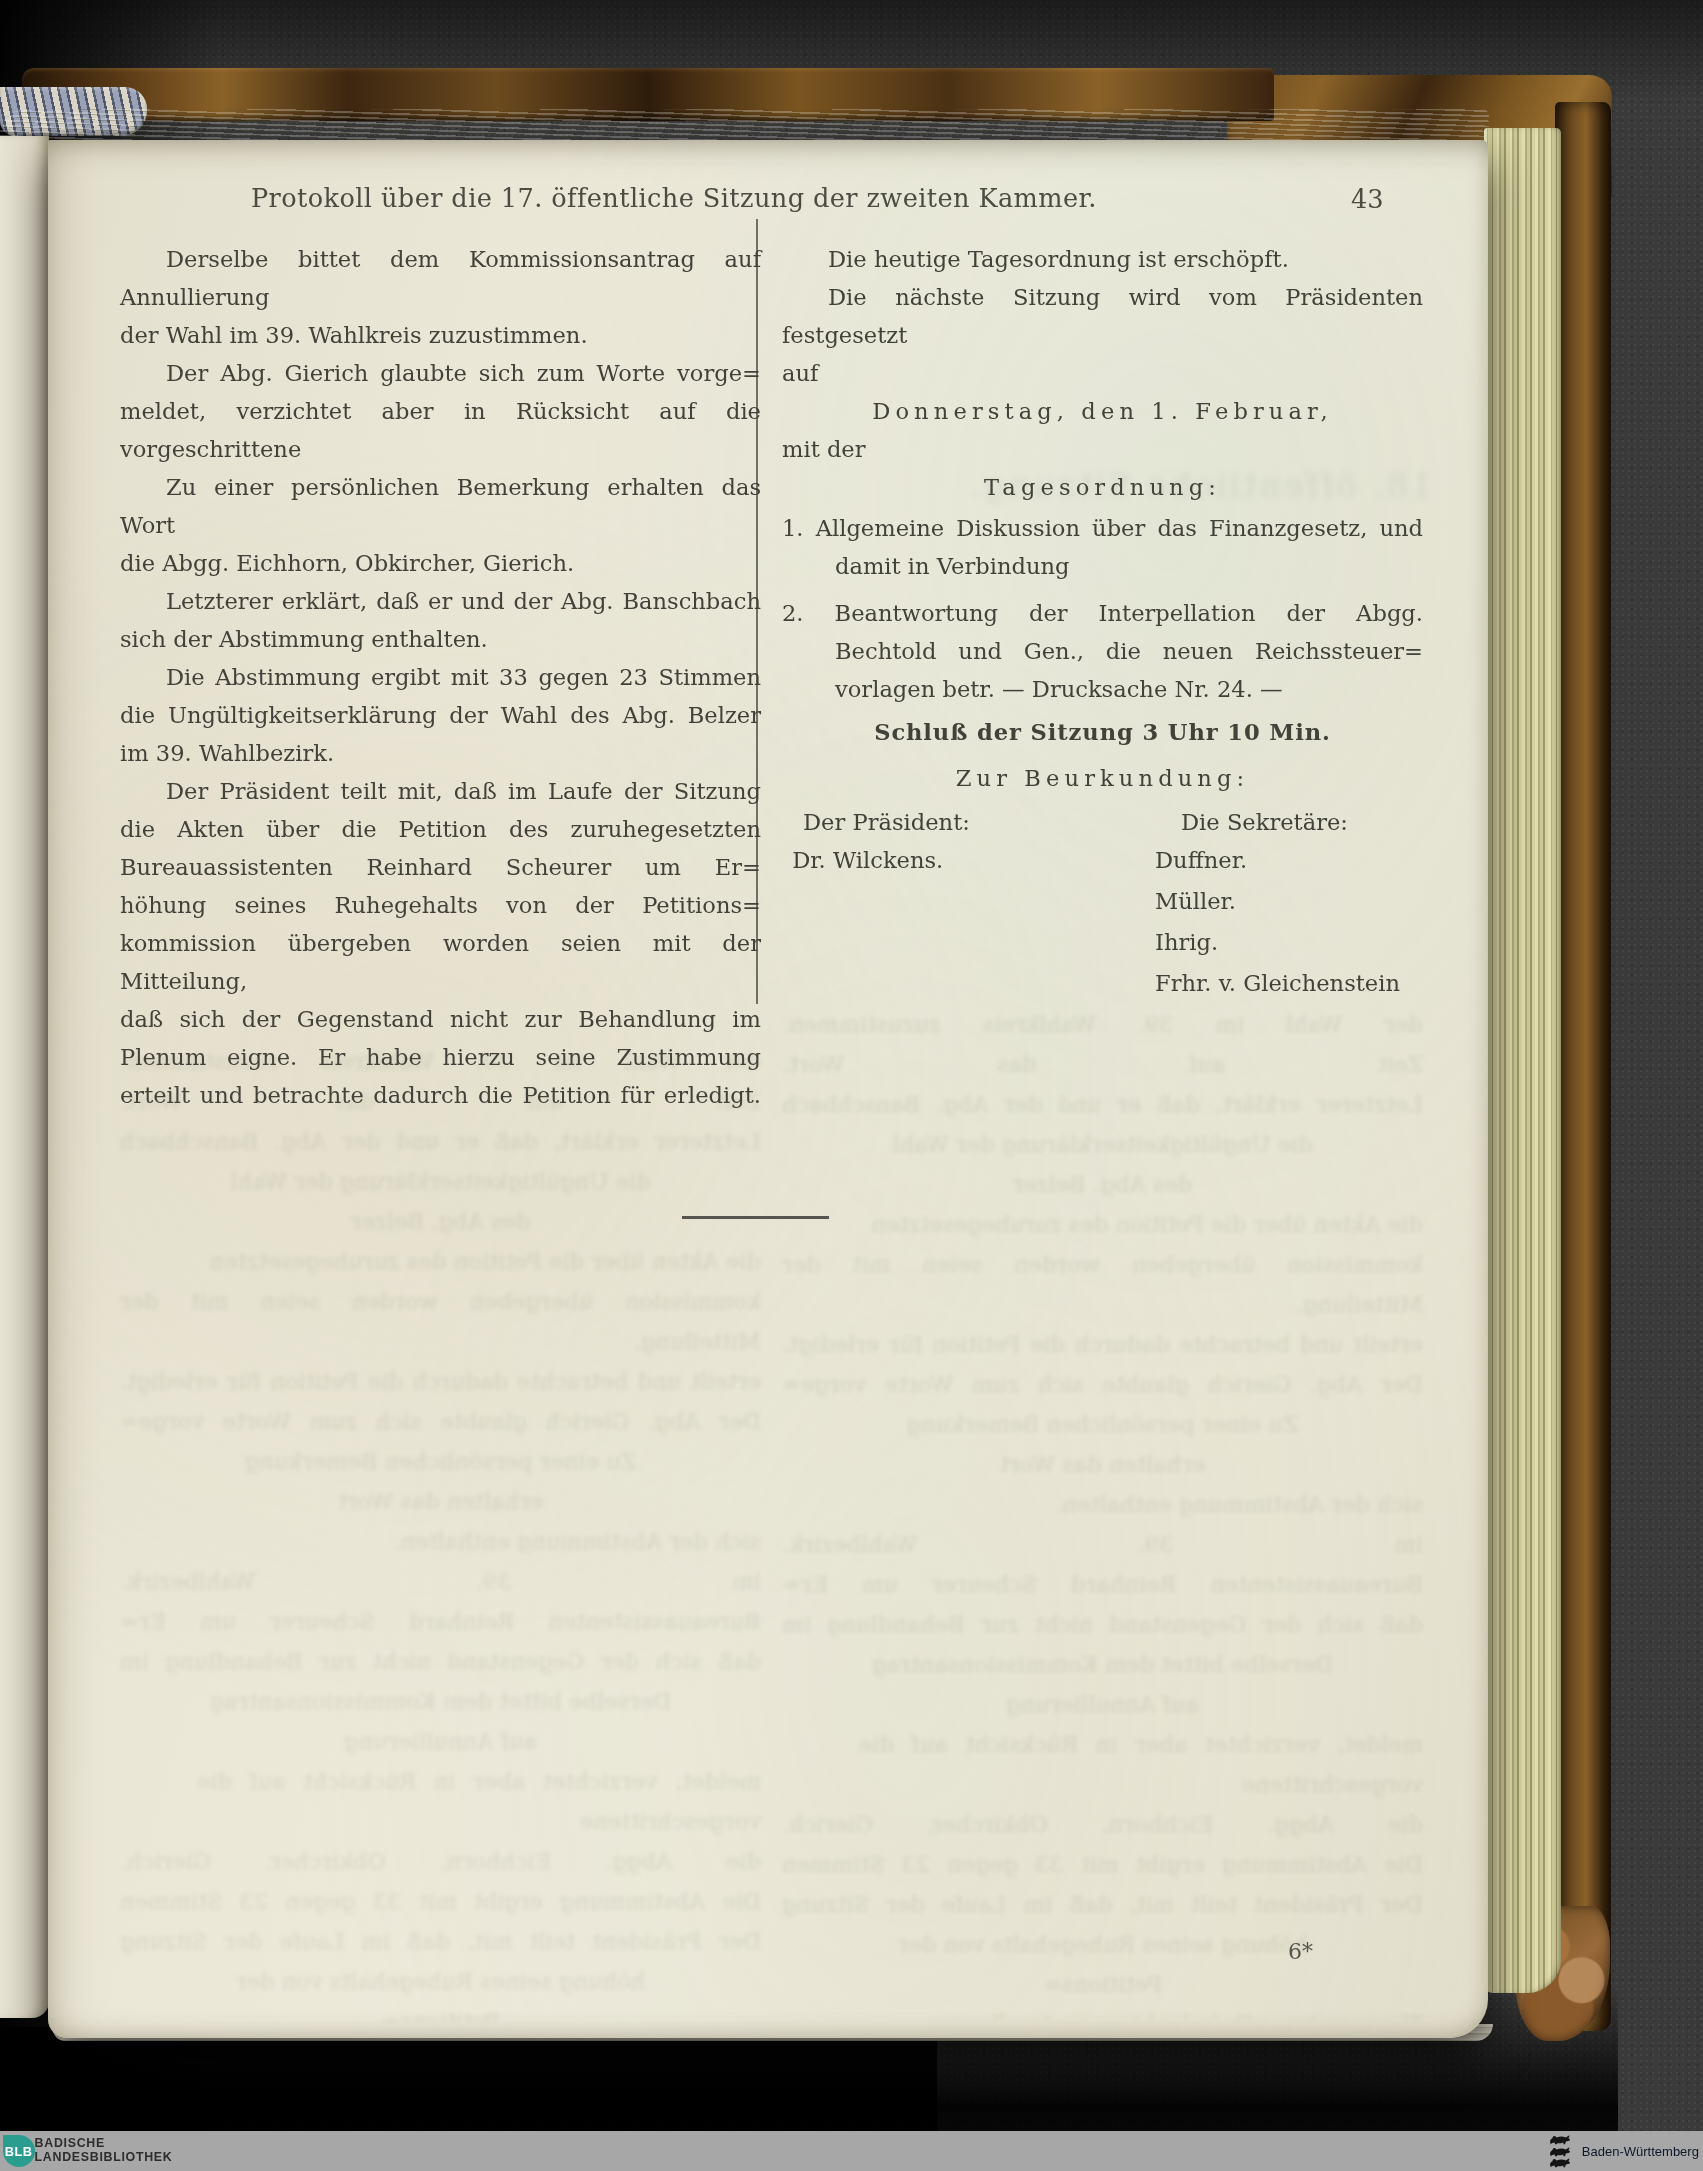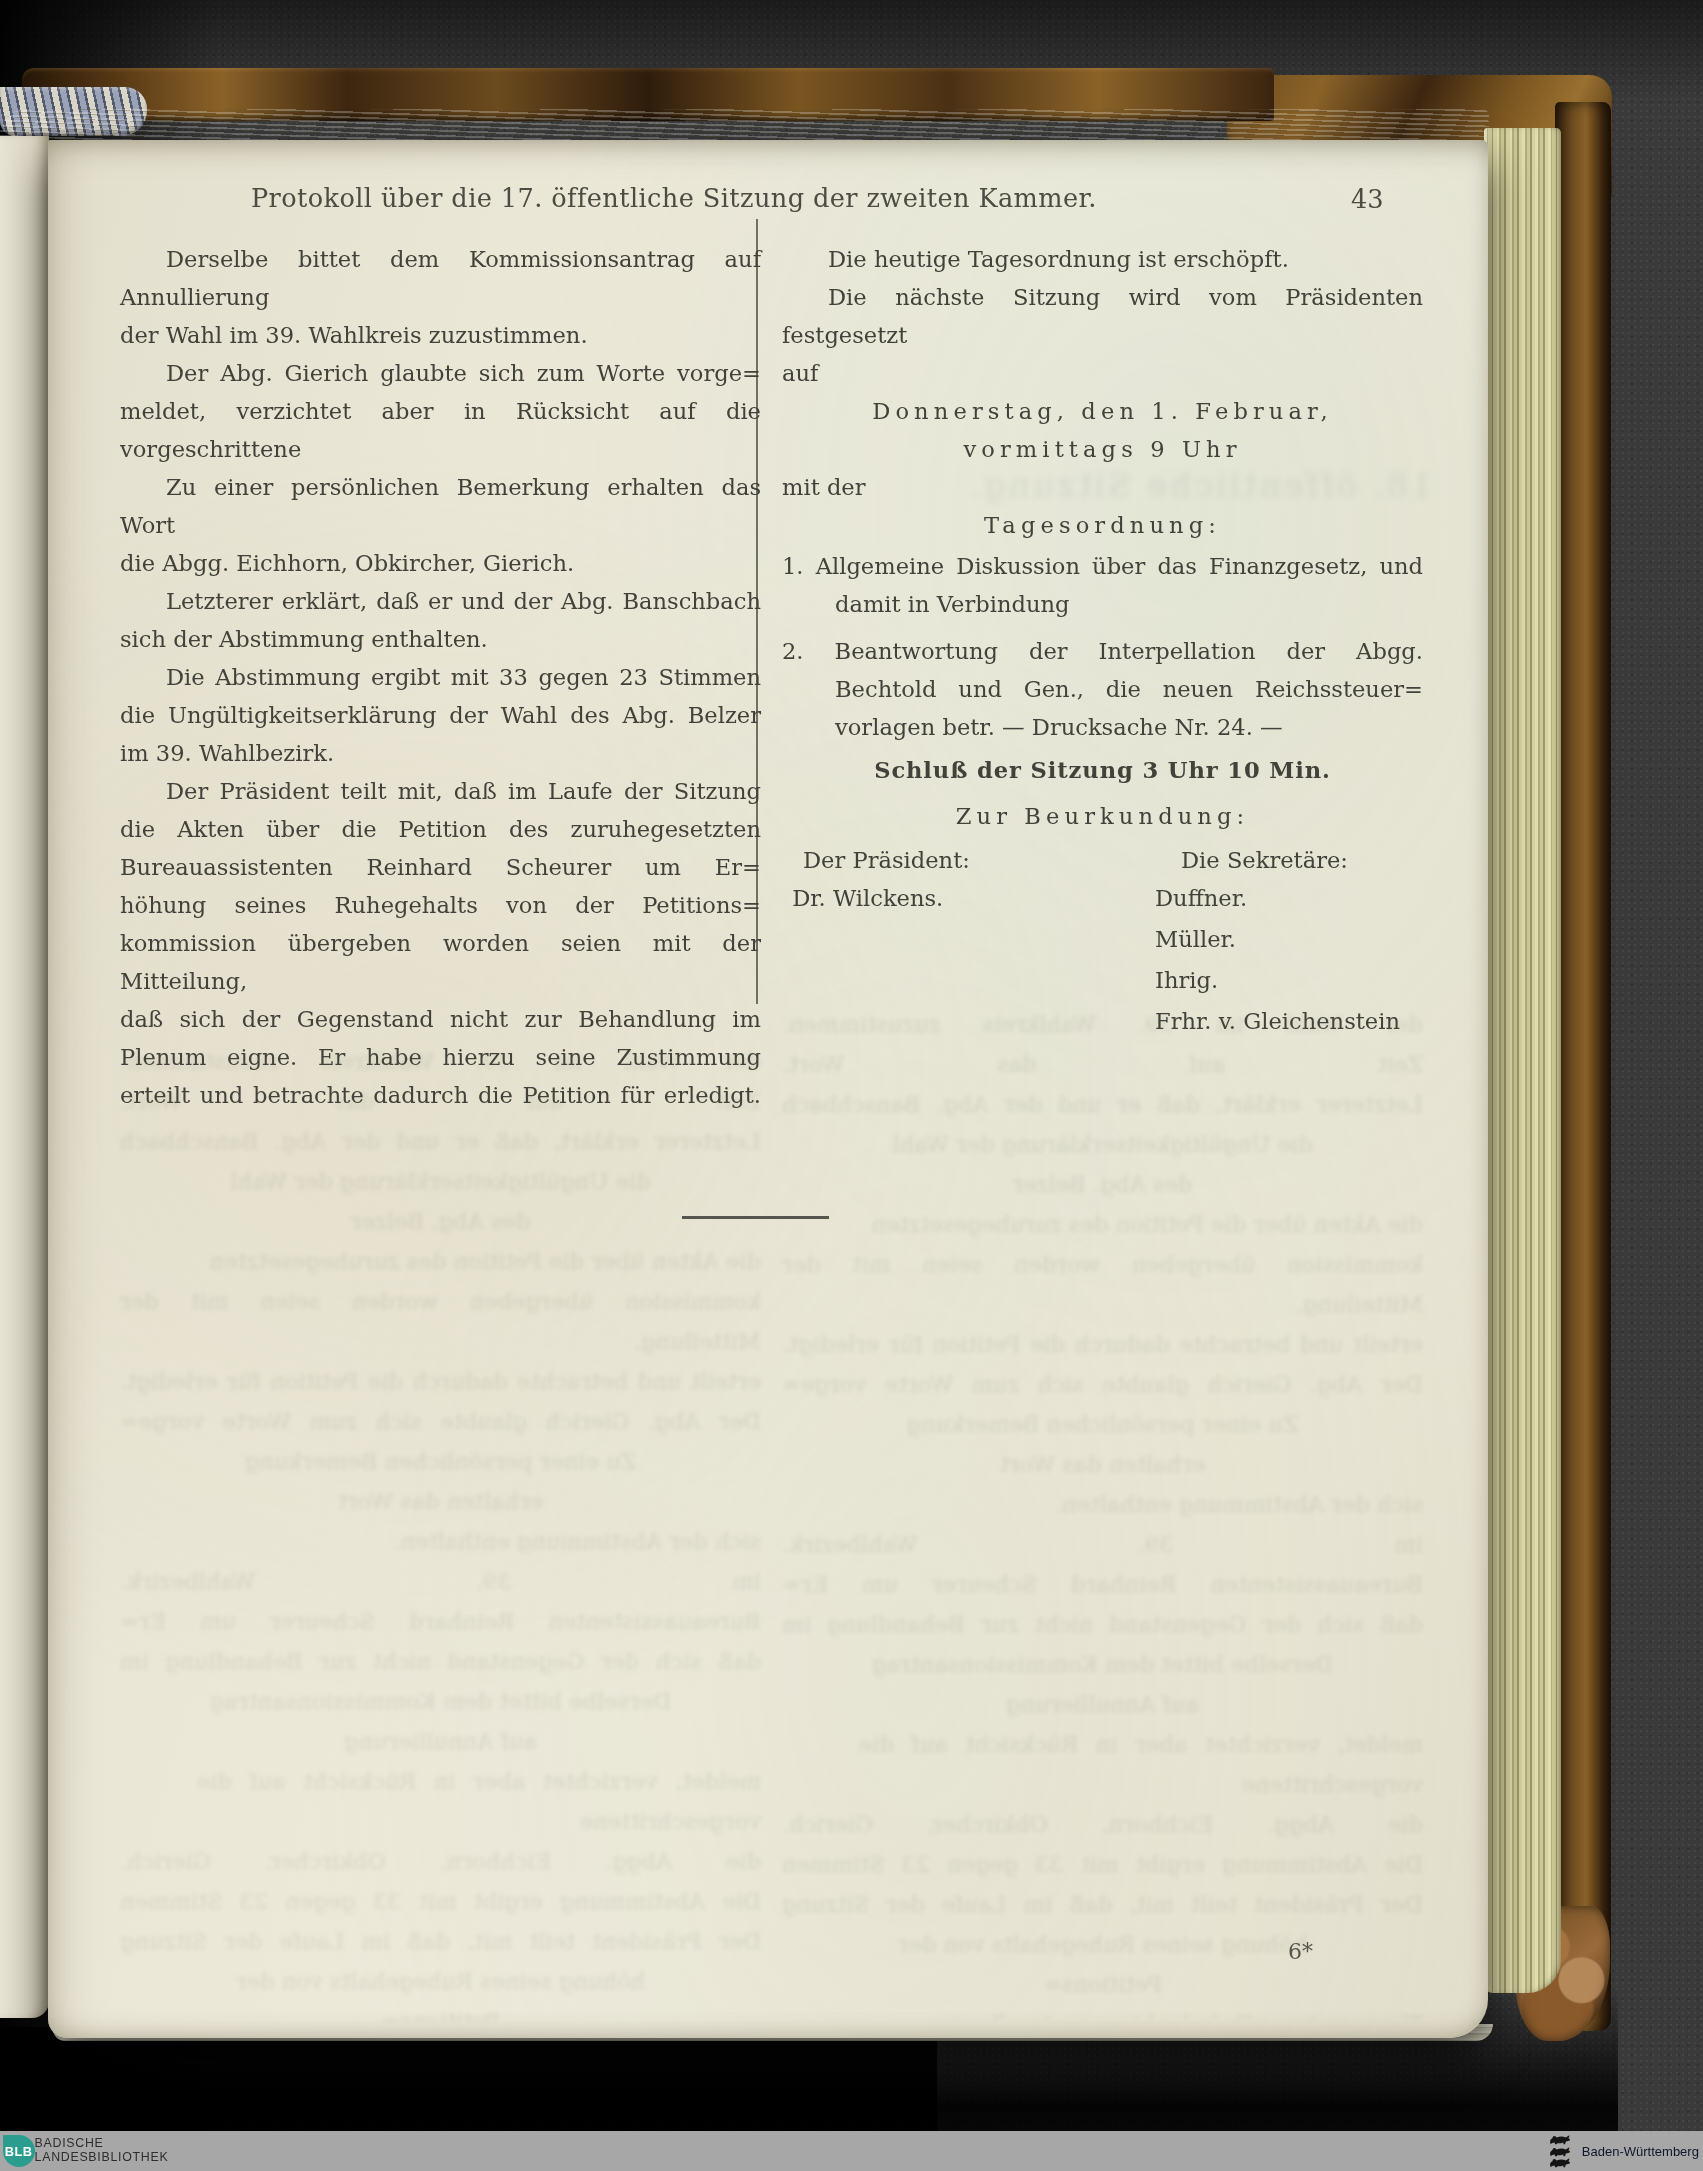--- a/index.html
+++ b/index.html
@@ -93,21 +93,21 @@
   .gline.g3{text-align:center;text-align-last:center;width:72%;margin:0 auto;}
   .gline.g4{text-align-last:left;width:88%;}
   .ghost-head{transform:scaleX(-1);filter:blur(3px);opacity:.12;color:#4f6a60;font-size:34px;letter-spacing:2.6px;white-space:nowrap;}
   
   .footer{left:0;top:2131px;width:1704px;height:40px;background:#a7a7a7;
       font-family:"Liberation Sans", sans-serif;display:flex;align-items:center;justify-content:space-between;}
   .blb{display:flex;align-items:center;gap:0;height:100%;}
   .blb-logo{width:32px;height:32px;margin-left:2.6px;border-radius:0 50% 50% 50%;
       background:#2a9d8f;display:flex;align-items:center;justify-content:center;
       color:#fff;font-weight:bold;font-size:12.8px;letter-spacing:0.4px;}
-  .blb-name{color:#2d2d2d;font-weight:normal;font-size:12.4px;line-height:13.6px;letter-spacing:0.7px;}
+  .blb-name{color:#2d2d2d;font-weight:bold;font-size:12.4px;line-height:13.6px;letter-spacing:0.7px;}
   .bw{display:flex;align-items:center;gap:8.5px;margin-right:5.1px;}
   .bw-text{color:#0f172a;font-size:13px;}
   .lions{display:flex;flex-direction:column;gap:0.9px;}
 </style>
 </head>
 <body>
 
 <div class="stage">
 
   <div class="abs shade-top"></div>
@@ -154,21 +154,20 @@
       <div class="jl">daß sich der Gegenstand nicht zur Behandlung im</div>
       <div class="jl">Plenum eigne. Er habe hierzu seine Zustimmung</div>
       <div class="jl">erteilt und betrachte dadurch die Petition für erledigt.</div>
     </div>
 
     <div class="abs col rcol">
       <div class="ind">Die heutige Tagesordnung ist erschöpft.</div>
       <div class="jl ind">Die nächste Sitzung wird vom Präsidenten festgesetzt</div>
       <div>auf</div>
       <div class="cl">Donnerstag, den 1. Februar,</div>
-      <div class="cl">vormittags 9 Uhr</div>
       <div>mit der</div>
       <div class="cl">Tagesordnung:</div>
       <div class="jl mt4">1. Allgemeine Diskussion über das Finanzgesetz, und</div>
       <div class="h2">damit in Verbindung</div>
       <div class="jl mt10">2. Beantwortung der Interpellation der Abgg.</div>
       <div class="jl h2">Bechtold und Gen., die neuen Reichssteuer=</div>
       <div class="h2">vorlagen betr. — Drucksache Nr. 24. —</div>
       <div class="cc mt6">Schluß der Sitzung 3 Uhr 10 Min.</div>
       <div class="cl mt10">Zur Beurkundung:</div>
       <div class="rel mt6" style="height:38px;">

